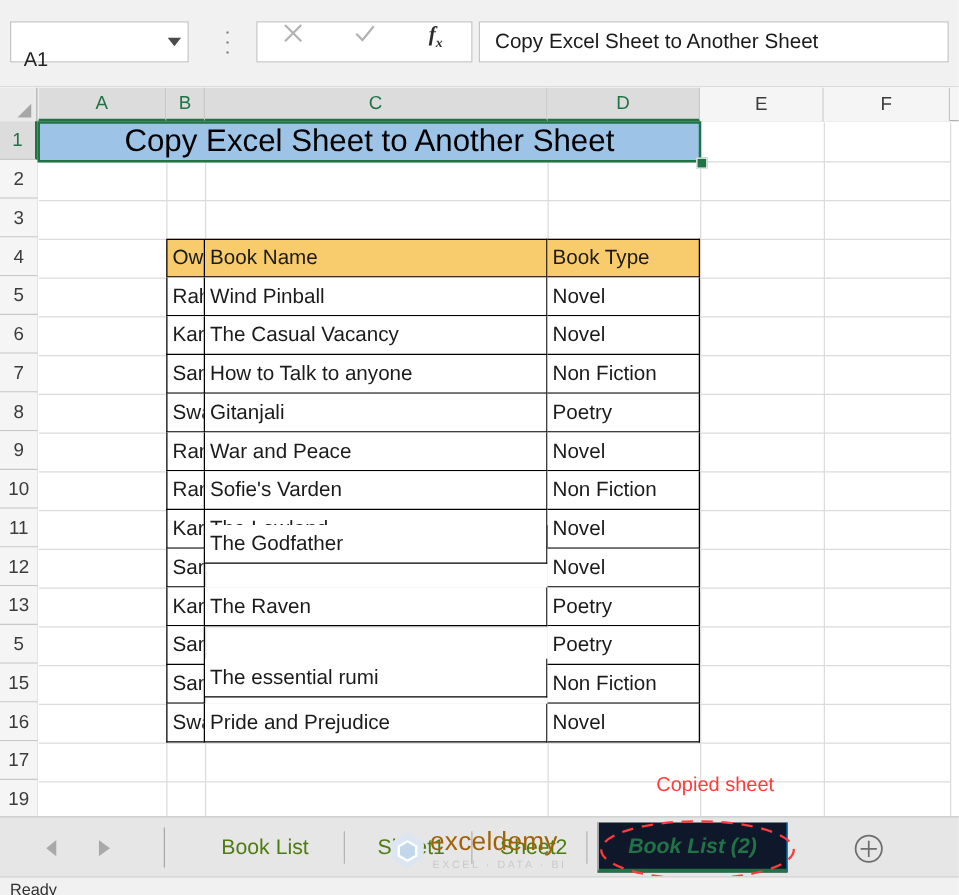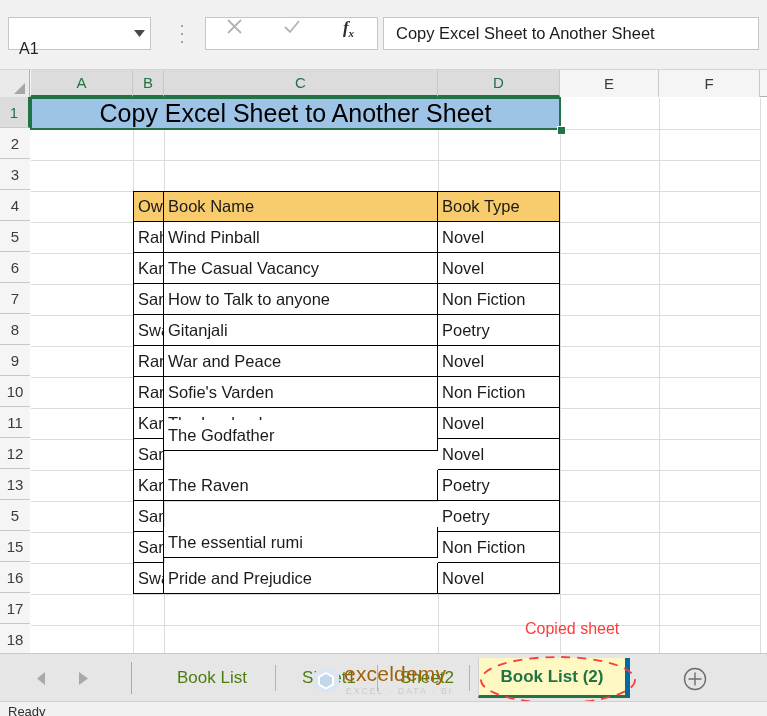--- a/index.html
+++ b/index.html
@@ -193,26 +193,27 @@
     position: absolute; left: 131px; top: 8px;
     width: 1px; height: 32px; background: #aaaaaa;
   }
   .tab {
     position: absolute; top: 4px; height: 40px;
     display: flex; align-items: center; justify-content: center;
     font-size: 17px; color: #4d7c0f;
     padding: 0 14px;
   }
   .tab.active {
-    background: #fef9c3;
+    background: #0f172a;
     color: #217346;
     font-weight: bold;
     border-bottom: 3px solid #217346;
     border-left: 1px solid #d0d0d0;
-    border-right: 5px solid #0369a1;
+    border-right: 1px solid #0369a1;
+    font-style: italic;
   }
   .tab-sep {
     position: absolute; top: 11px;
     width: 1px; height: 26px; background: #b4b4b4;
   }
   #addsheet {
     position: absolute; left: 682px; top: 12px;
     width: 26px; height: 26px;
   }
 
@@ -322,21 +323,21 @@
       <div class="rowh" style="top: 217px; height: 31px;">8</div>
       <div class="rowh" style="top: 248px; height: 31px;">9</div>
       <div class="rowh" style="top: 279px; height: 31px;">10</div>
       <div class="rowh" style="top: 310px; height: 31px;">11</div>
       <div class="rowh" style="top: 341px; height: 31px;">12</div>
       <div class="rowh" style="top: 372px; height: 31px;">13</div>
       <div class="rowh" style="top: 403px; height: 31px;">5</div>
       <div class="rowh" style="top: 434px; height: 31px;">15</div>
       <div class="rowh" style="top: 465px; height: 31px;">16</div>
       <div class="rowh" style="top: 496px; height: 31px;">17</div>
-      <div class="rowh" style="top: 527px; height: 31px;">18</div>
+      <div class="rowh" style="top: 527px; height: 31px;">19</div>
     </div>
 
   <div id="cells">
       <div class="gl-v" style="left: 102px; height: 555px;"></div>
       <div class="gl-v" style="left: 133px; height: 555px;"></div>
       <div class="gl-v" style="left: 407px; height: 555px;"></div>
       <div class="gl-v" style="left: 529px; height: 555px;"></div>
       <div class="gl-v" style="left: 628px; height: 555px;"></div>
       <div class="gl-v" style="left: 729px; height: 555px;"></div>
       <div class="gl-h" style="top: 31px; width: 729px;"></div>

